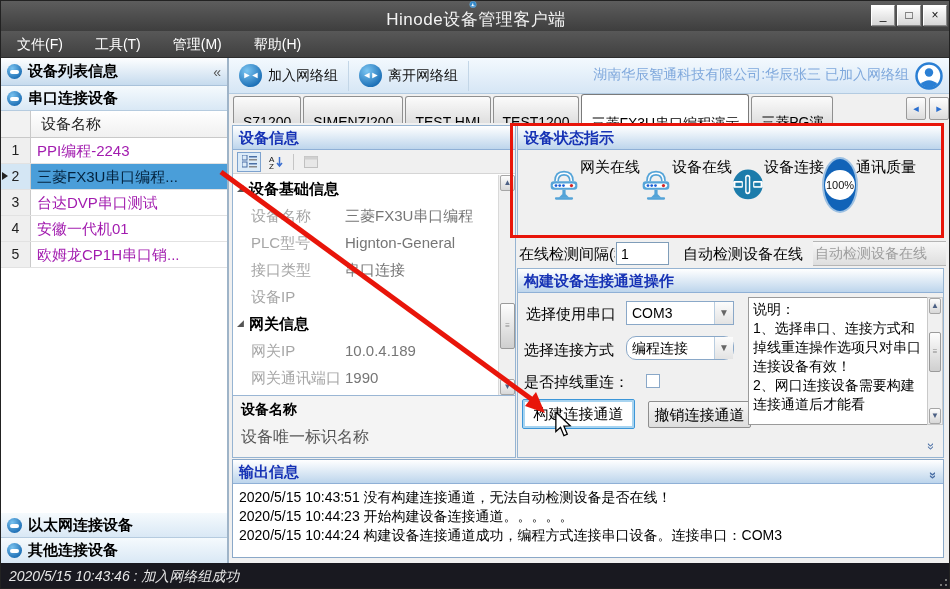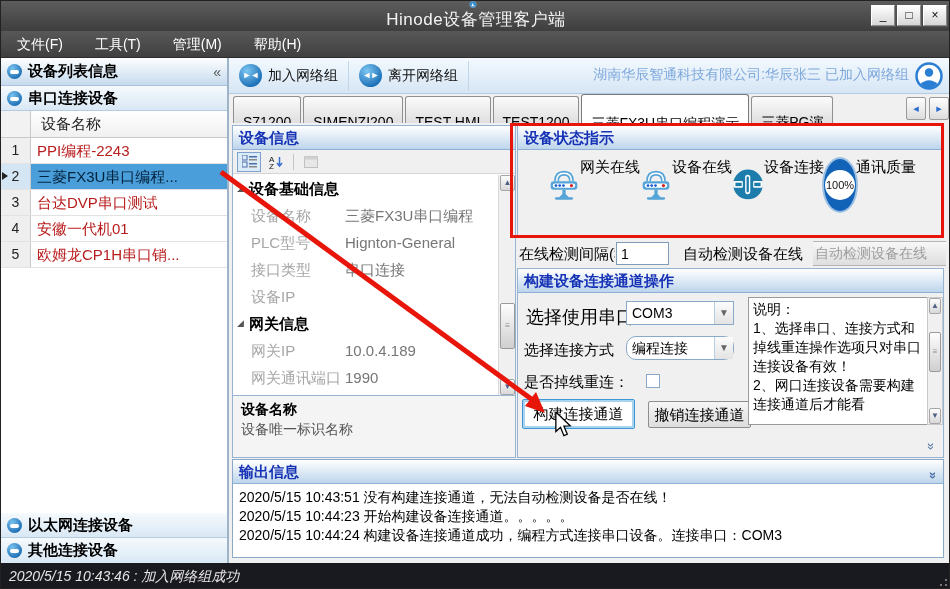--- a/index.html
+++ b/index.html
@@ -50,21 +50,21 @@
     background:#fff;border-radius:2px;}
   .collapse-glyph{color:#555;font-size:14px;}
   .dev-table{position:absolute;left:0;top:53px;width:226px;bottom:44px;background:#fff;}
   .dt-header{height:27px;background:linear-gradient(#ffffff,#f0f0f0);
     border-bottom:1px solid #c9c9c9;display:flex;}
   .dt-numcol{width:30px;border-right:1px solid #c9c9c9;background:#f2f2f2;flex:none;}
   .dt-header .dt-name{font-size:15px;color:#222;padding-left:10px;line-height:26px;}
   .dt-row{height:26px;display:flex;border-bottom:1px solid #e2e2e2;}
   .dt-row .num{width:30px;flex:none;background:#efefef;border-right:1px solid #c9c9c9;
     font-size:14px;color:#222;text-align:center;line-height:25px;position:relative;}
-  .dt-row .nm{flex:1;font-size:15px;color:#b91c1c;padding-left:6px;line-height:25px;
+  .dt-row .nm{flex:1;font-size:15px;color:#a21caf;padding-left:6px;line-height:25px;
     white-space:nowrap;overflow:hidden;}
   .dt-row.sel .nm{background:#4a9ed9;color:#03223d;}
   .dt-row.sel .num{background:#d4e6f4;}
   .sel-marker{position:absolute;left:1px;top:8px;width:0;height:0;
     border-left:6px solid #222;border-top:4px solid transparent;border-bottom:4px solid transparent;}
   .side-bottom{position:absolute;left:0;bottom:0;width:226px;}
   
   .statusbar{position:absolute;left:0;top:562px;width:950px;height:27px;background:#191920;
     color:#e6e6e6;font-size:14px;display:flex;align-items:center;padding:0 8px;font-style:italic;}
   .grip{position:absolute;right:3px;bottom:3px;width:10px;height:10px;
@@ -109,21 +109,21 @@
     border-left:1px solid #d9d9d9;}
   .sb-btn{position:absolute;left:1px;width:15px;height:16px;
     background:linear-gradient(#fdfdfd,#d8d8d8);border:1px solid #a6a6a6;border-radius:2px;
     color:#4d6185;font-size:8px;text-align:center;line-height:14px;}
   .sb-thumb{position:absolute;left:1px;width:15px;background:linear-gradient(#fdfdfd,#cfcfcf);
     border:1px solid #9a9a9a;border-radius:2px;color:#8a8a8a;font-size:8px;
     text-align:center;}
   .pdesc{position:absolute;left:0;bottom:0;width:282px;height:62px;background:#f4f4f4;
     border-top:1px solid #9ab6d4;padding:5px 8px;}
   .pdesc .dt{font-size:14px;font-weight:bold;color:#000;}
-  .pdesc .dd{font-size:14px;color:#555;margin-top:2px;}
+  .pdesc .dd{font-size:16px;color:#555;margin-top:8px;}
   
   .statpanel{position:absolute;left:516px;top:124px;width:427px;height:113px;
     border:1px solid #96b4d2;background:#f0f0f0;}
   .indicators{display:flex;justify-content:space-between;padding:6px 28px 0 30px;}
   .ind{display:flex;flex-direction:row;align-items:flex-start;width:92px;}
   .ind .lbl{font-size:15px;color:#000;margin-top:2px;white-space:nowrap;}
   .donut{width:52px;height:52px;border-radius:50%;background:#1163b8;
     box-shadow:0 0 0 2px #9cc0e2;display:flex;align-items:center;justify-content:center;margin:3px 0 2px;}
   .donut .hole{width:30px;height:30px;border-radius:50%;background:#fff;
     display:flex;align-items:center;justify-content:center;font-size:11px;color:#111;}
@@ -418,21 +418,21 @@
     <input class="interval-input" value="1" style="">
     <span class="l2">自动检测设备在线</span>
     <div class="auto-clip">
       <div class="auto-btn">自动检测设备在线</div>
     </div>
   </div>
 
   <div class="chanpanel">
     <div class="phdr">构建设备连接通道操作</div>
 
-    <span class="frm-row" style="left:8px;top:36px;font-size:18px;font-family:Liberation Serif, serif;">选择使用串口</span>
+    <span class="frm-row" style="left:8px;top:36px;font-size:15px;font-family:Liberation Serif, serif;">选择使用串口</span>
     <div class="combo" style="left:108px;top:32px;">
       <span>COM3</span>
       <span class="dd">▼</span>
     </div>
 
     <span class="frm-row" style="left:6px;top:72px;font-size:15px;">选择连接方式</span>
     <div class="combo" style="left:108px;top:67px;border-radius:10px;">
       <span>编程连接</span>
       <span class="dd">▼</span>
     </div>

